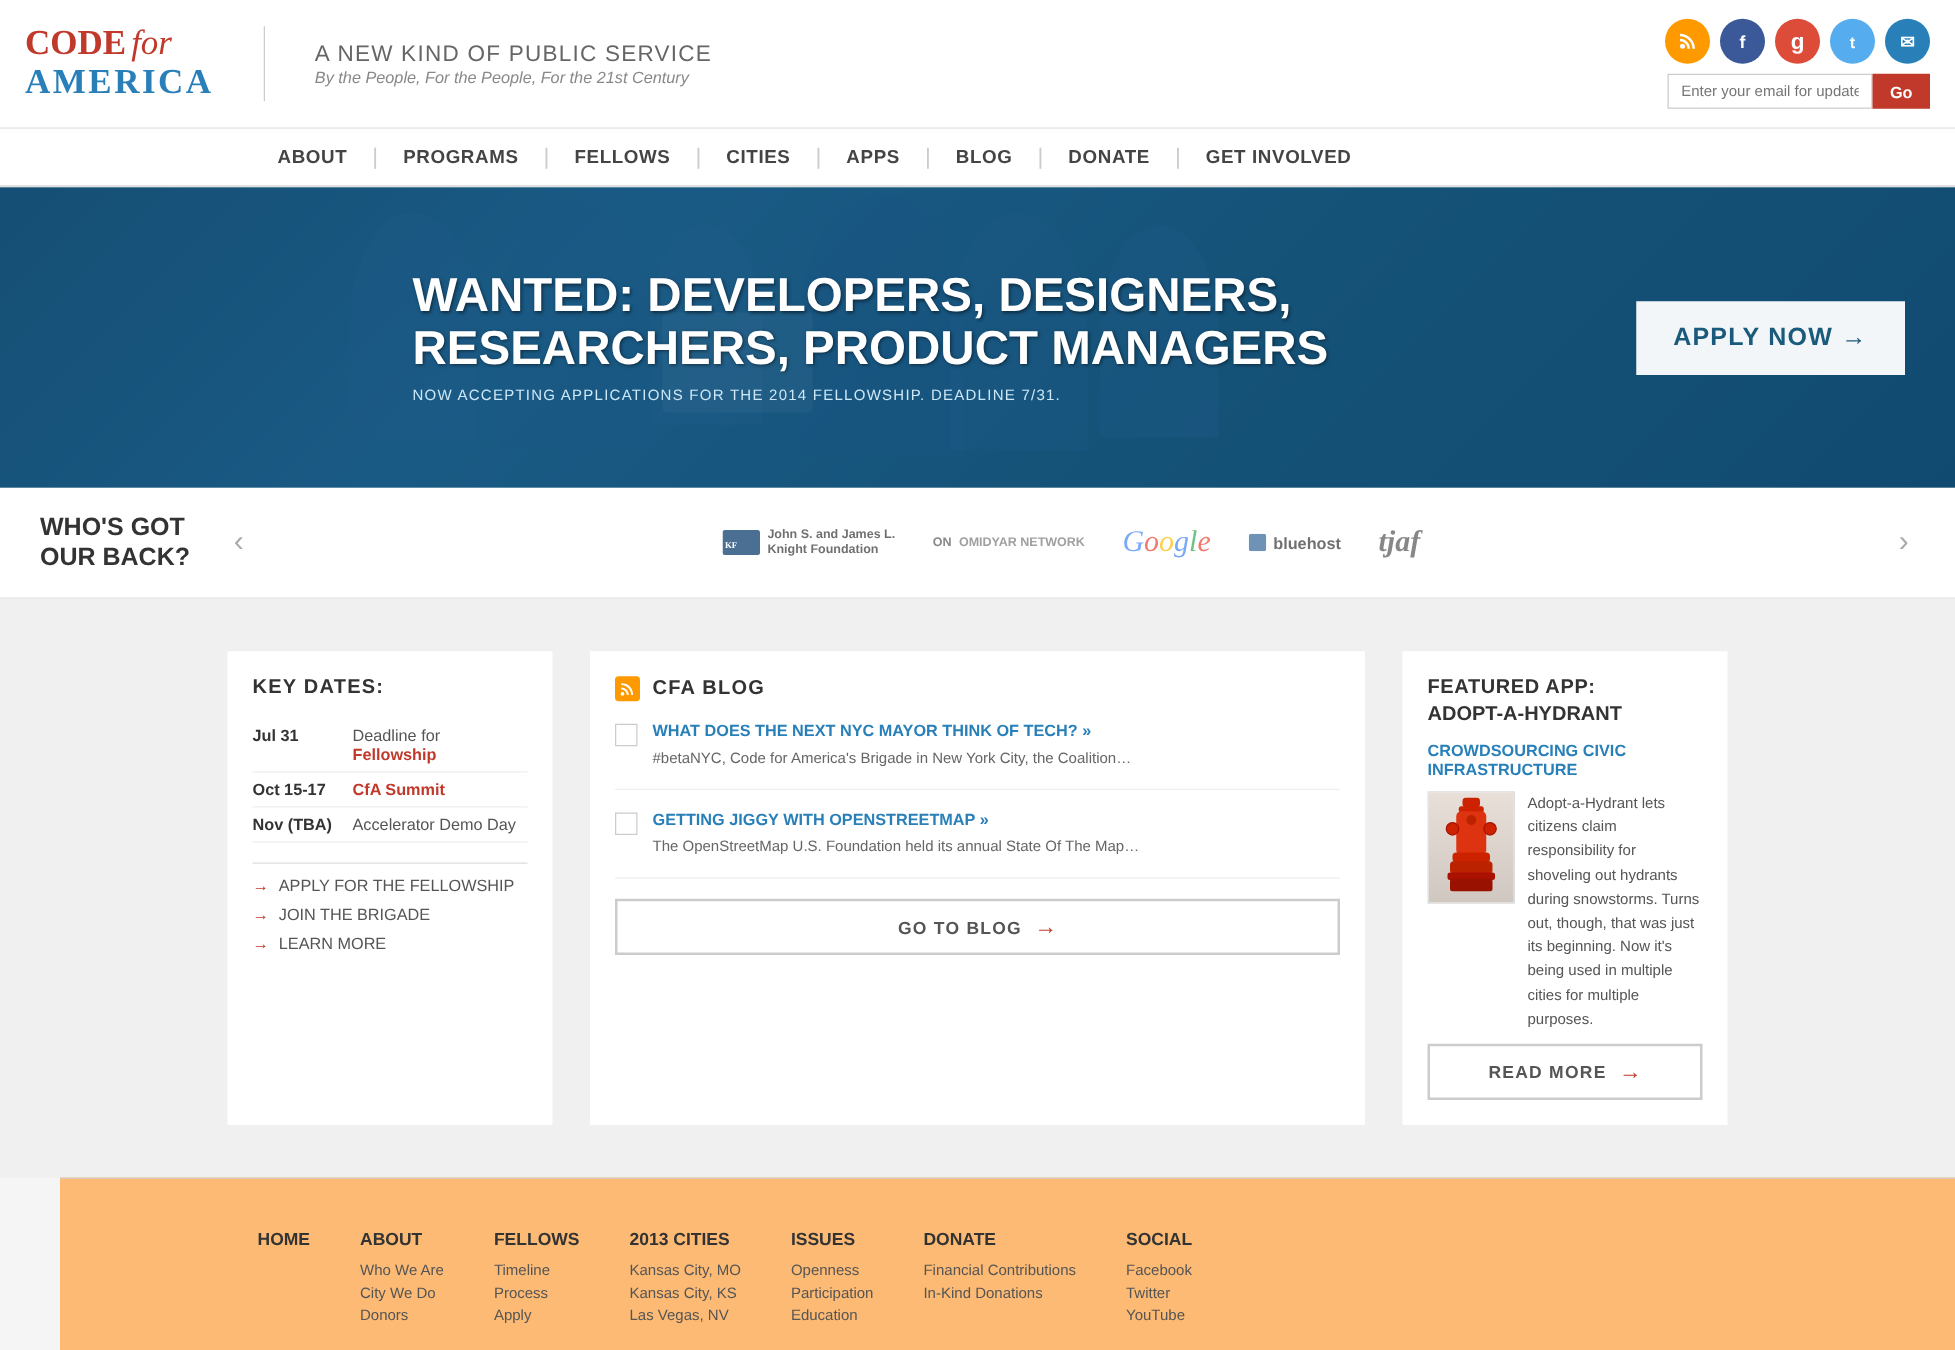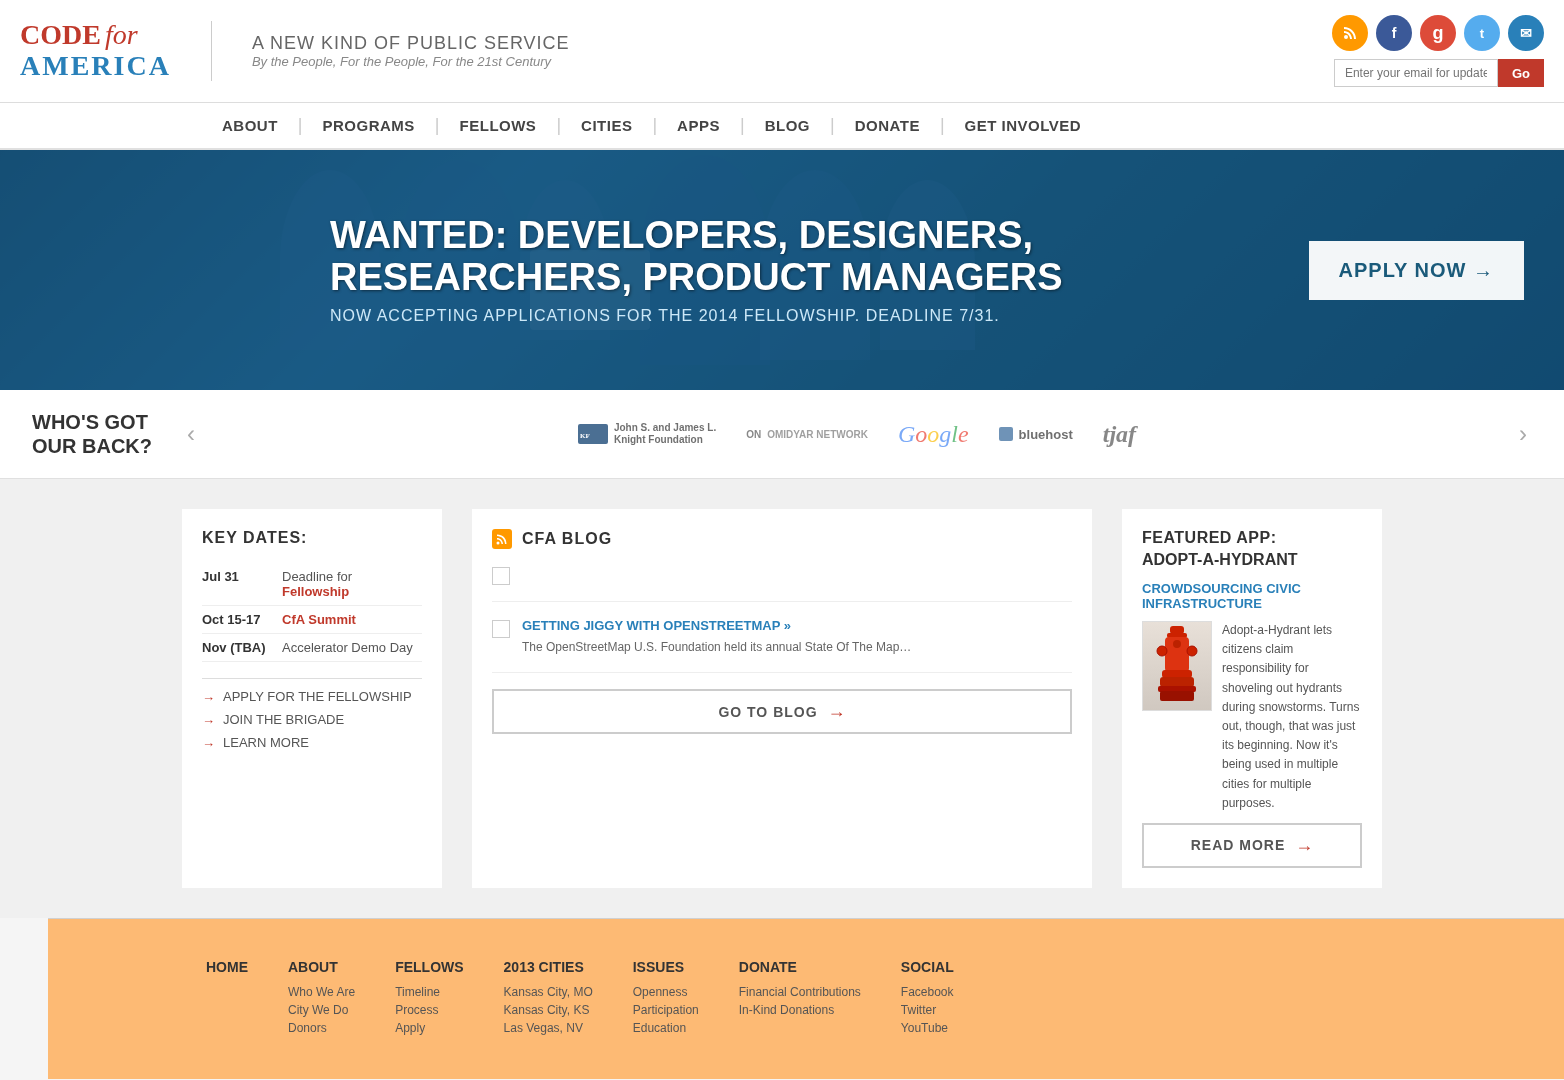--- a/index.html
+++ b/index.html
@@ -37,37 +37,37 @@
 
     
     .hero { position: relative; background: #1a5a7a; overflow: hidden; height: 240px; margin: 0; }
     .hero-overlay { position: absolute; inset: 0; background: rgba(20, 80, 120, 0.75); }
     .hero-bg { position: absolute; inset: 0; background: 
       linear-gradient(135deg, #1a4a6a 0%, #2a7aaa 30%, #1a5a7a 60%, #0a3a5a 100%);
       display: flex; align-items: center; justify-content: center; }
     .hero-content { position: absolute; left: 290px; top: 0; bottom: 0; display: flex; align-items: center; padding: 0 40px; gap: 31px; width: calc(100% - 290px); }
     .hero-text { flex: 1; }
     .hero-title { font-size: 38px; font-weight: 900; color: #fff; text-transform: uppercase; line-height: 1.1; text-shadow: 1px 1px 3px rgba(0,0,0,0.5); }
-    .hero-sub { font-size: 16px; color: #cce8f8; margin-top: 8px; text-transform: uppercase; letter-spacing: 1px; }
+    .hero-sub { font-size: 12px; color: #cce8f8; margin-top: 8px; text-transform: uppercase; letter-spacing: 1px; }
     .hero-btn { background: rgba(255,255,255,0.95); color: #1a5a7a; padding: 18px 30px; font-size: 20px; font-weight: 900; text-transform: uppercase; cursor: pointer; white-space: nowrap; letter-spacing: 1px; border: none; display: flex; align-items: center; gap: 8px; }
 
     
     .sponsors { background: #fff; padding: 20px 32px; display: flex; align-items: center; gap: 20px; border-bottom: 1px solid #e0e0e0; }
     .sponsors-label { font-size: 20px; font-weight: 900; color: #333; text-transform: uppercase; flex-shrink: 0; line-height: 1.2; margin-right: 10px; }
     .sponsors-nav { background: none; border: none; font-size: 24px; color: #aaa; cursor: pointer; padding: 5px; }
     .sponsors-logos { display: flex; align-items: center; gap: 30px; flex: 1; justify-content: center; }
     .sponsor-logo { font-size: 13px; color: #555; font-weight: bold; opacity: 0.7; white-space: nowrap; display: flex; align-items: center; gap: 6px; }
     .sponsor-logo.knight { font-size: 11px; }
     .sponsor-logo.google { font-size: 26px; color: #4285f4; font-style: italic; font-weight: normal; }
     .sponsor-logo.bluehost { font-size: 13px; }
     .sponsor-logo.tjaf { font-size: 22px; font-style: italic; }
 
     
     .main { background: #f0f0f0; padding: 30px 20px; }
-    .main-inner { display: flex; gap: 30px; max-width: 1200px; margin: 0 auto; }
+    .main-inner { display: flex; gap: 30px; max-width: 1200px; margin: 12px auto; }
     
     
     .key-dates { flex: 0 0 260px; background: #fff; padding: 20px; }
     .section-title { font-size: 16px; font-weight: 900; color: #333; text-transform: uppercase; letter-spacing: 1px; margin-bottom: 16px; }
     .dates-table { width: 100%; border-collapse: collapse; margin-bottom: 16px; }
     .dates-table tr { border-bottom: 1px solid #eee; }
     .dates-table td { padding: 6px 0; vertical-align: top; font-size: 13px; }
     .date-label { color: #333; font-weight: bold; width: 80px; }
     .date-desc { color: #555; }
     .date-link { color: #c0392b; font-weight: bold; text-decoration: none; }
@@ -265,20 +265,24 @@
           <svg width="14" height="14" viewBox="0 0 14 14" fill="white">
               <circle cx="3" cy="11" r="1.5"></circle>
               <path d="M2 7.5c2.5 0 4.5 2 4.5 4.5h1.5c0-3.3-2.7-6-6-6v1.5z"></path>
               <path d="M2 4c4.4 0 8 3.6 8 8h1.5C11.5 6.2 7.8 2.5 2 2.5V4z"></path>
             </svg>
         </div>
         <span class="section-title" style="margin-bottom:0;">CFA BLOG</span>
       </div>
       <div class="blog-post">
         <div class="post-checkbox"></div>
+        <div>
+          <div class="post-title">WHAT DOES THE NEXT NYC MAYOR THINK OF TECH? »</div>
+          <div class="post-excerpt">#betaNYC,  Code for America's Brigade in New York City, the Coalition…</div>
+        </div>
       </div>
       <div class="blog-post">
         <div class="post-checkbox"></div>
         <div>
           <div class="post-title">GETTING JIGGY WITH OPENSTREETMAP »</div>
           <div class="post-excerpt">The OpenStreetMap U.S. Foundation held its annual State Of The Map…</div>
         </div>
       </div>
       <button class="blog-go-btn">
         <span class="blog-go-text">GO TO BLOG</span>

